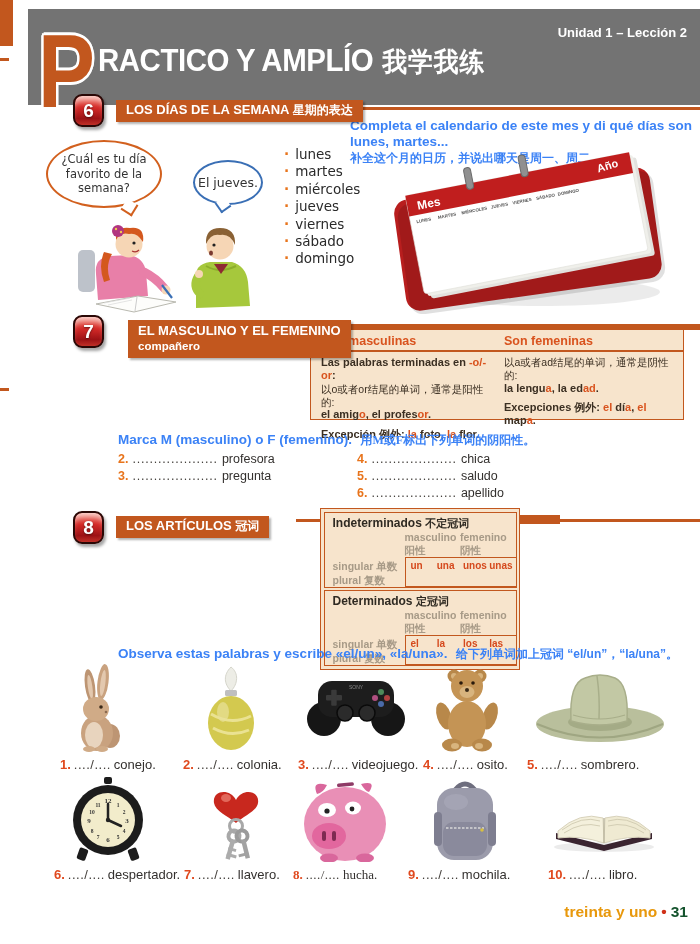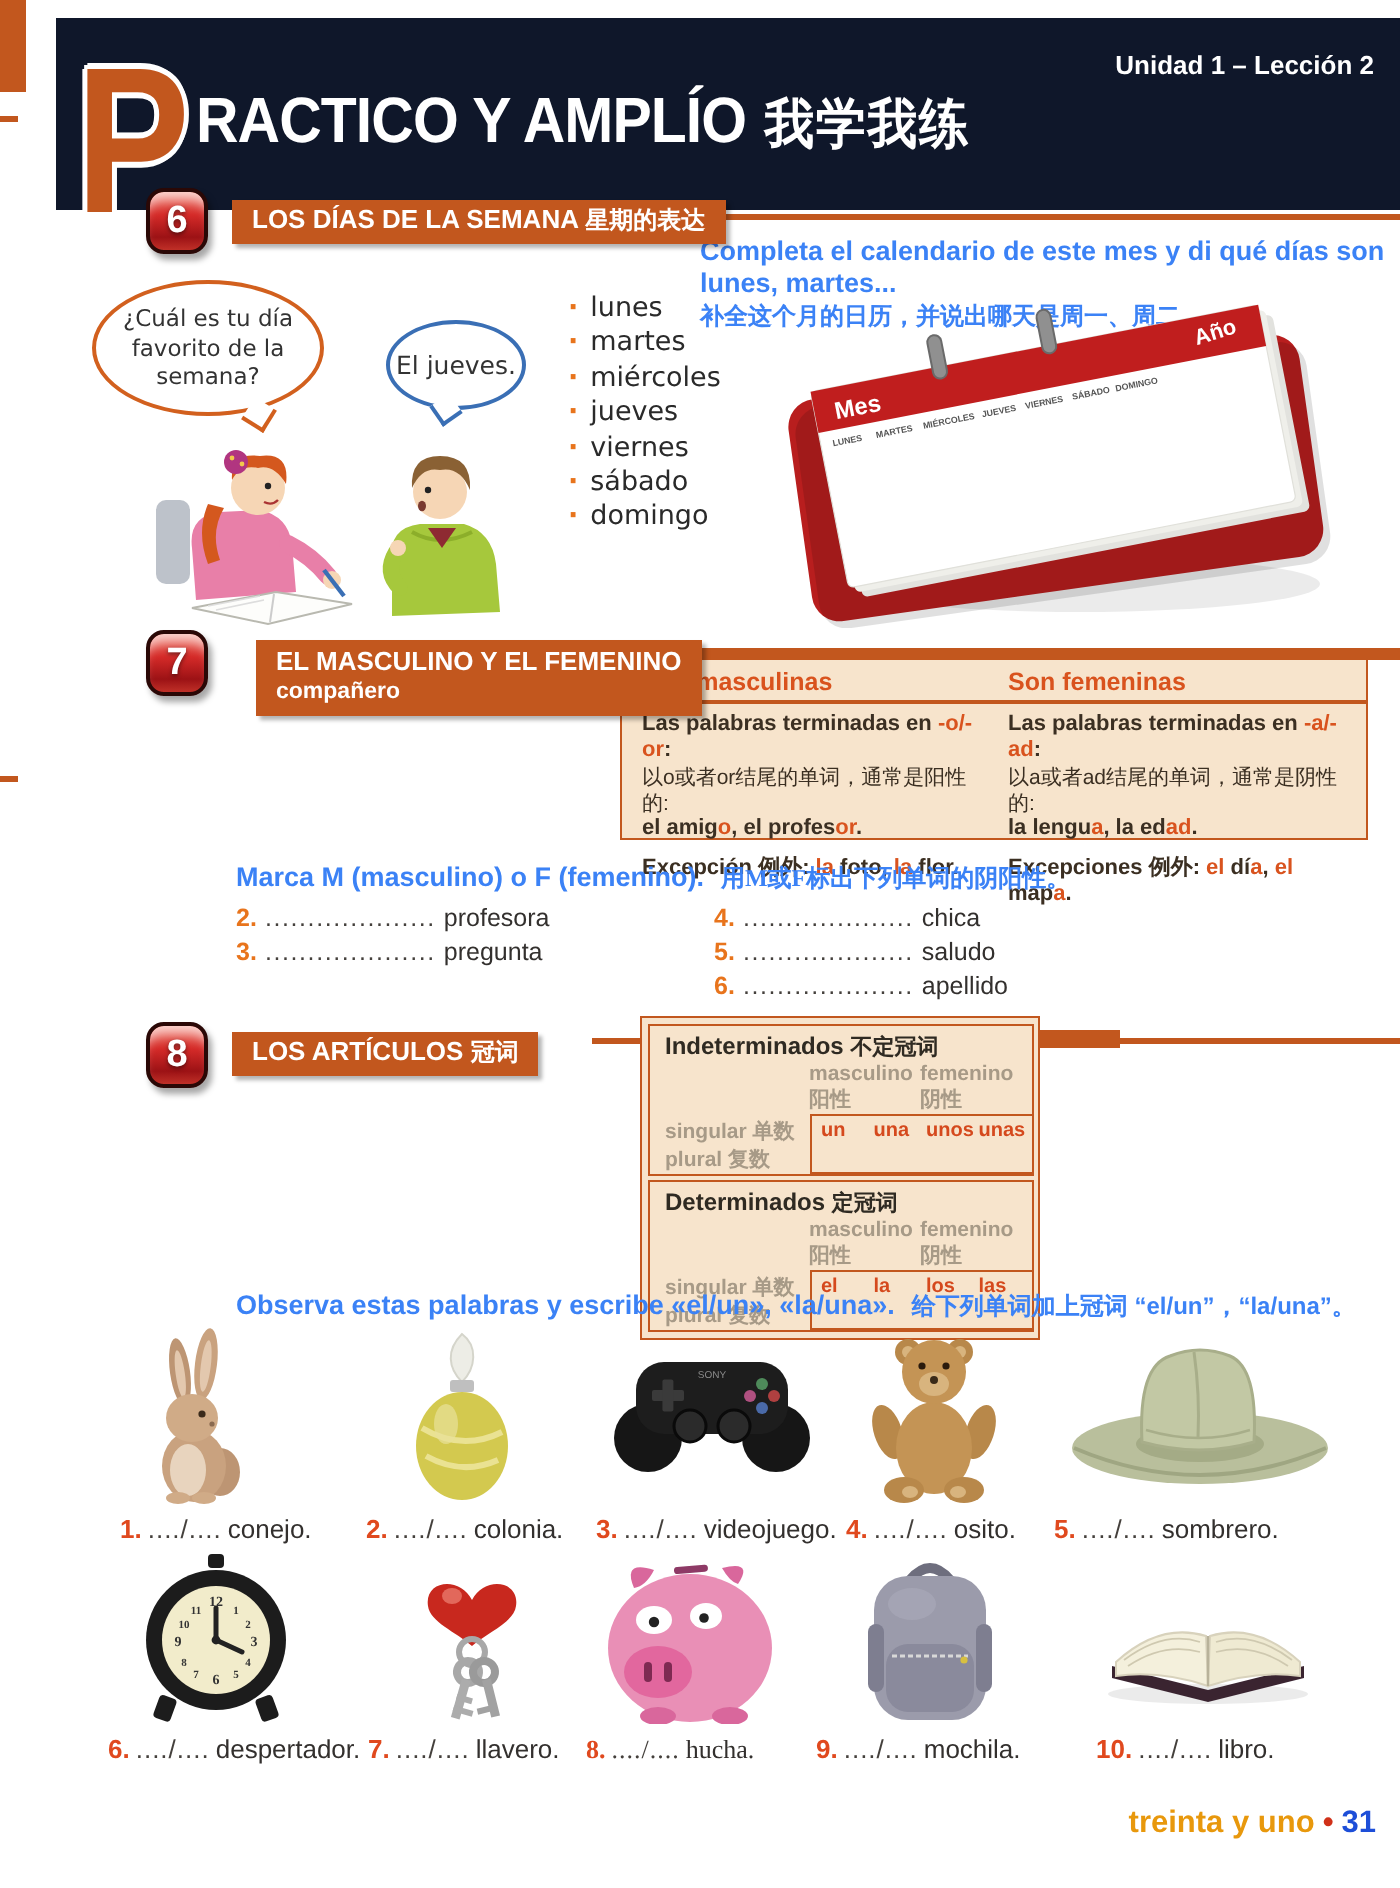--- a/index.html
+++ b/index.html
@@ -3,21 +3,21 @@
 <meta charset="utf-8">
 <style>
   * { margin:0; padding:0; box-sizing:border-box; }
   body { background:#fff; }
   .page { position:relative; width:700px; height:944px; background:#fff; overflow:hidden;
           font-family:"Liberation Sans", sans-serif; }
 
   
   .corner-block { position:absolute; left:0; top:0; width:13px; height:46px; background:#C2571E; }
   .tick { position:absolute; left:0; width:9px; height:3px; background:#C2571E; }
-  .header-band { position:absolute; left:28px; top:9px; width:672px; height:96px; background:#0f172a; }
+  .header-band { position:absolute; left:28px; top:9px; width:672px; height:96px; background:#737373; }
   .unit-label { position:absolute; top:16px; right:13px; color:#fff; font-weight:bold; font-size:13px; }
   .big-p { position:absolute; left:38px; top:22px; z-index:3; font-size:104px; line-height:0.95;
            font-weight:bold; color:#C2571E; transform:scaleX(.82); transform-origin:left top;
            text-shadow:3px 0 0 #fff,-3px 0 0 #fff,0 3px 0 #fff,0 -3px 0 #fff,
                        2px 2px 0 #fff,-2px -2px 0 #fff,2px -2px 0 #fff,-2px 2px 0 #fff; }
   .page-title { position:absolute; left:98px; top:42px; color:#fff; font-weight:bold; font-size:32px;
                 letter-spacing:-.5px; transform:scaleX(.92); transform-origin:left top; white-space:nowrap; }
   .page-title .cn { font-size:27px; margin-left:10px; letter-spacing:1px; }
 
   
@@ -93,21 +93,21 @@
   .obj { position:absolute; }
   .obj-img { display:flex; align-items:flex-end; }
   .obj-label { font-size:13px; color:#33302E; white-space:nowrap; margin-top:5px; }
   .obj-num { color:#E0491E; font-weight:bold; margin-right:3px; }
   .blank { color:#44403C; letter-spacing:.5px; margin-right:3px; }
 
   
   .footer { position:absolute; right:12px; top:903px; font-size:15.5px; font-weight:bold; white-space:nowrap; }
   .footer .ft-text { color:#E8980C; }
   .footer .ft-dot { color:#D03018; margin:0 4px; }
-  .footer .ft-num { color:#1d4ed8; }
+  .footer .ft-num { color:#14532d; }
 </style>
 </head>
 <body>
 
 <div class="page">
 
   <div class="corner-block"></div>
   <div class="tick" style="top:58px;"></div>
   <div class="tick" style="top:388px;"></div>
   <div class="header-band">
@@ -218,21 +218,20 @@
       <div>Son femeninas</div>
     </div>
     <div class="t7-body">
       <div class="t7-col">
         <div><span>Las palabras terminadas en </span><span class="hl">-o/-or</span><span>:</span></div>
         <div class="cn-line">以o或者or结尾的单词，通常是阳性的:</div>
         <div><span>el amig</span><span class="hl">o</span><span>, el profes</span><span class="hl">or</span><span>.</span></div>
         <div class="exc"><span>Excepción 例外: </span><span class="hl">la</span><span> foto, </span><span class="hl">la</span><span> flor.</span></div>
       </div>
       <div class="t7-col">
-        <div><span>Las palabras terminadas en </span><span class="hl">-a/-ad</span><span>:</span></div>
         <div class="cn-line">以a或者ad结尾的单词，通常是阴性的:</div>
         <div><span>la lengu</span><span class="hl">a</span><span>, la ed</span><span class="hl">ad</span><span>.</span></div>
         <div class="exc"><span>Excepciones 例外: </span><span class="hl">el</span><span> dí</span><span class="hl">a</span><span>, </span><span class="hl">el</span><span> map</span><span class="hl">a</span><span>.</span></div>
       </div>
     </div>
   </div>
 
   <div class="task" style="left:118px; top:430px; width:520px;">
     <span class="es" style="display:inline;">Marca M (masculino) o F (femenino).</span>
     <span class="cn" style="display:inline; margin-left:4px;font-family:Liberation Serif, serif;">用M或F标出下列单词的阴阳性。</span>

